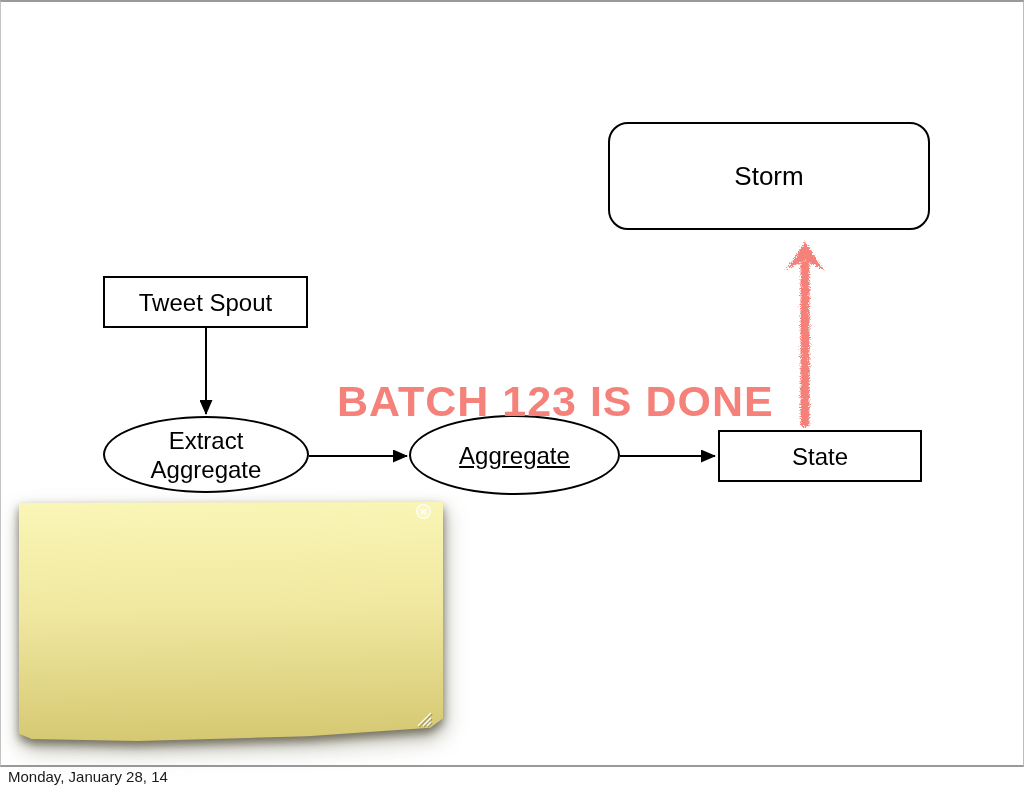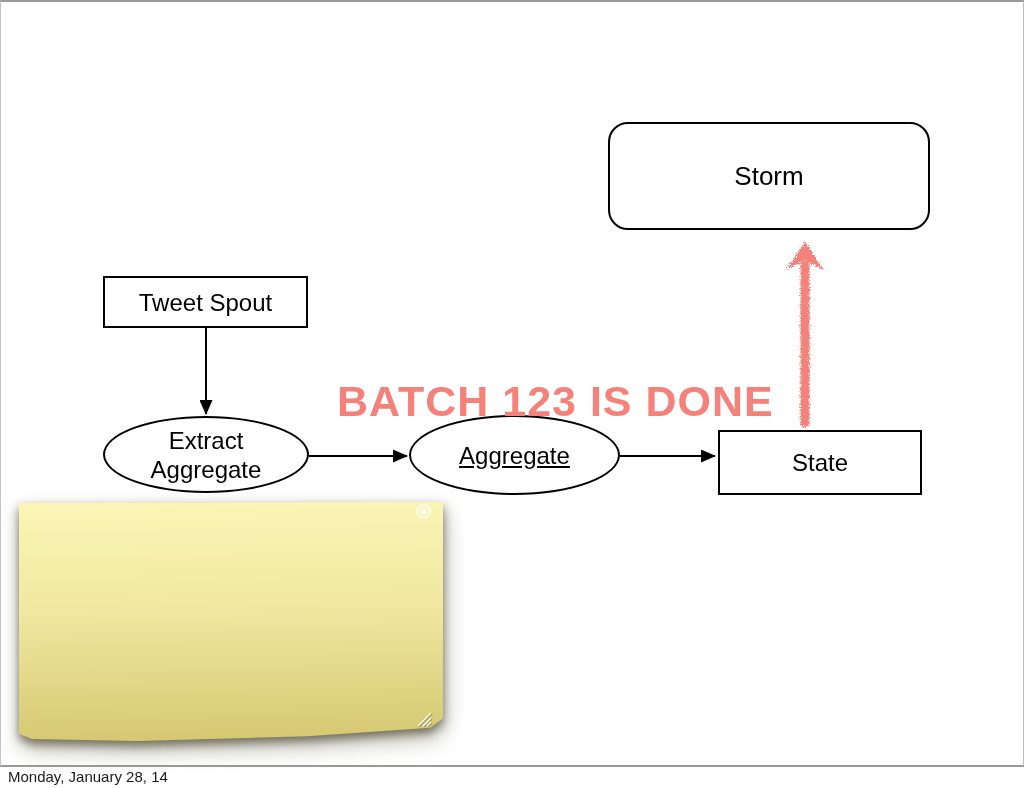--- a/index.html
+++ b/index.html
@@ -23,21 +23,21 @@
 
   .node{
     position:absolute;display:flex;align-items:center;justify-content:center;
     text-align:center;border:2px solid #000;background:#fff;color:#000;
     font-size:24px;line-height:29px;
   }
   .node-storm{left:607px;top:120px;width:322px;height:108px;border-radius:20px;font-size:26px;}
   .node-tweet-spout{left:102px;top:274px;width:205px;height:52px;}
   .node-extract{left:102px;top:414px;width:206px;height:77px;border-radius:50%;}
   .node-aggregate{left:408px;top:413px;width:211px;height:80px;border-radius:50%;text-decoration:underline;}
-  .node-state{left:717px;top:428px;width:204px;height:65px;}
+  .node-state{left:717px;top:428px;width:204px;height:52px;}
 
   .annotation{
     position:absolute;left:336px;top:347px;width:460px;
     font-size:43px;font-weight:bold;letter-spacing:1px;white-space:nowrap;
     color:var(--accent);
     margin-top:28px;
   }
 
   .note-wrap{
     position:absolute;left:18px;top:500px;width:424px;height:239px;

